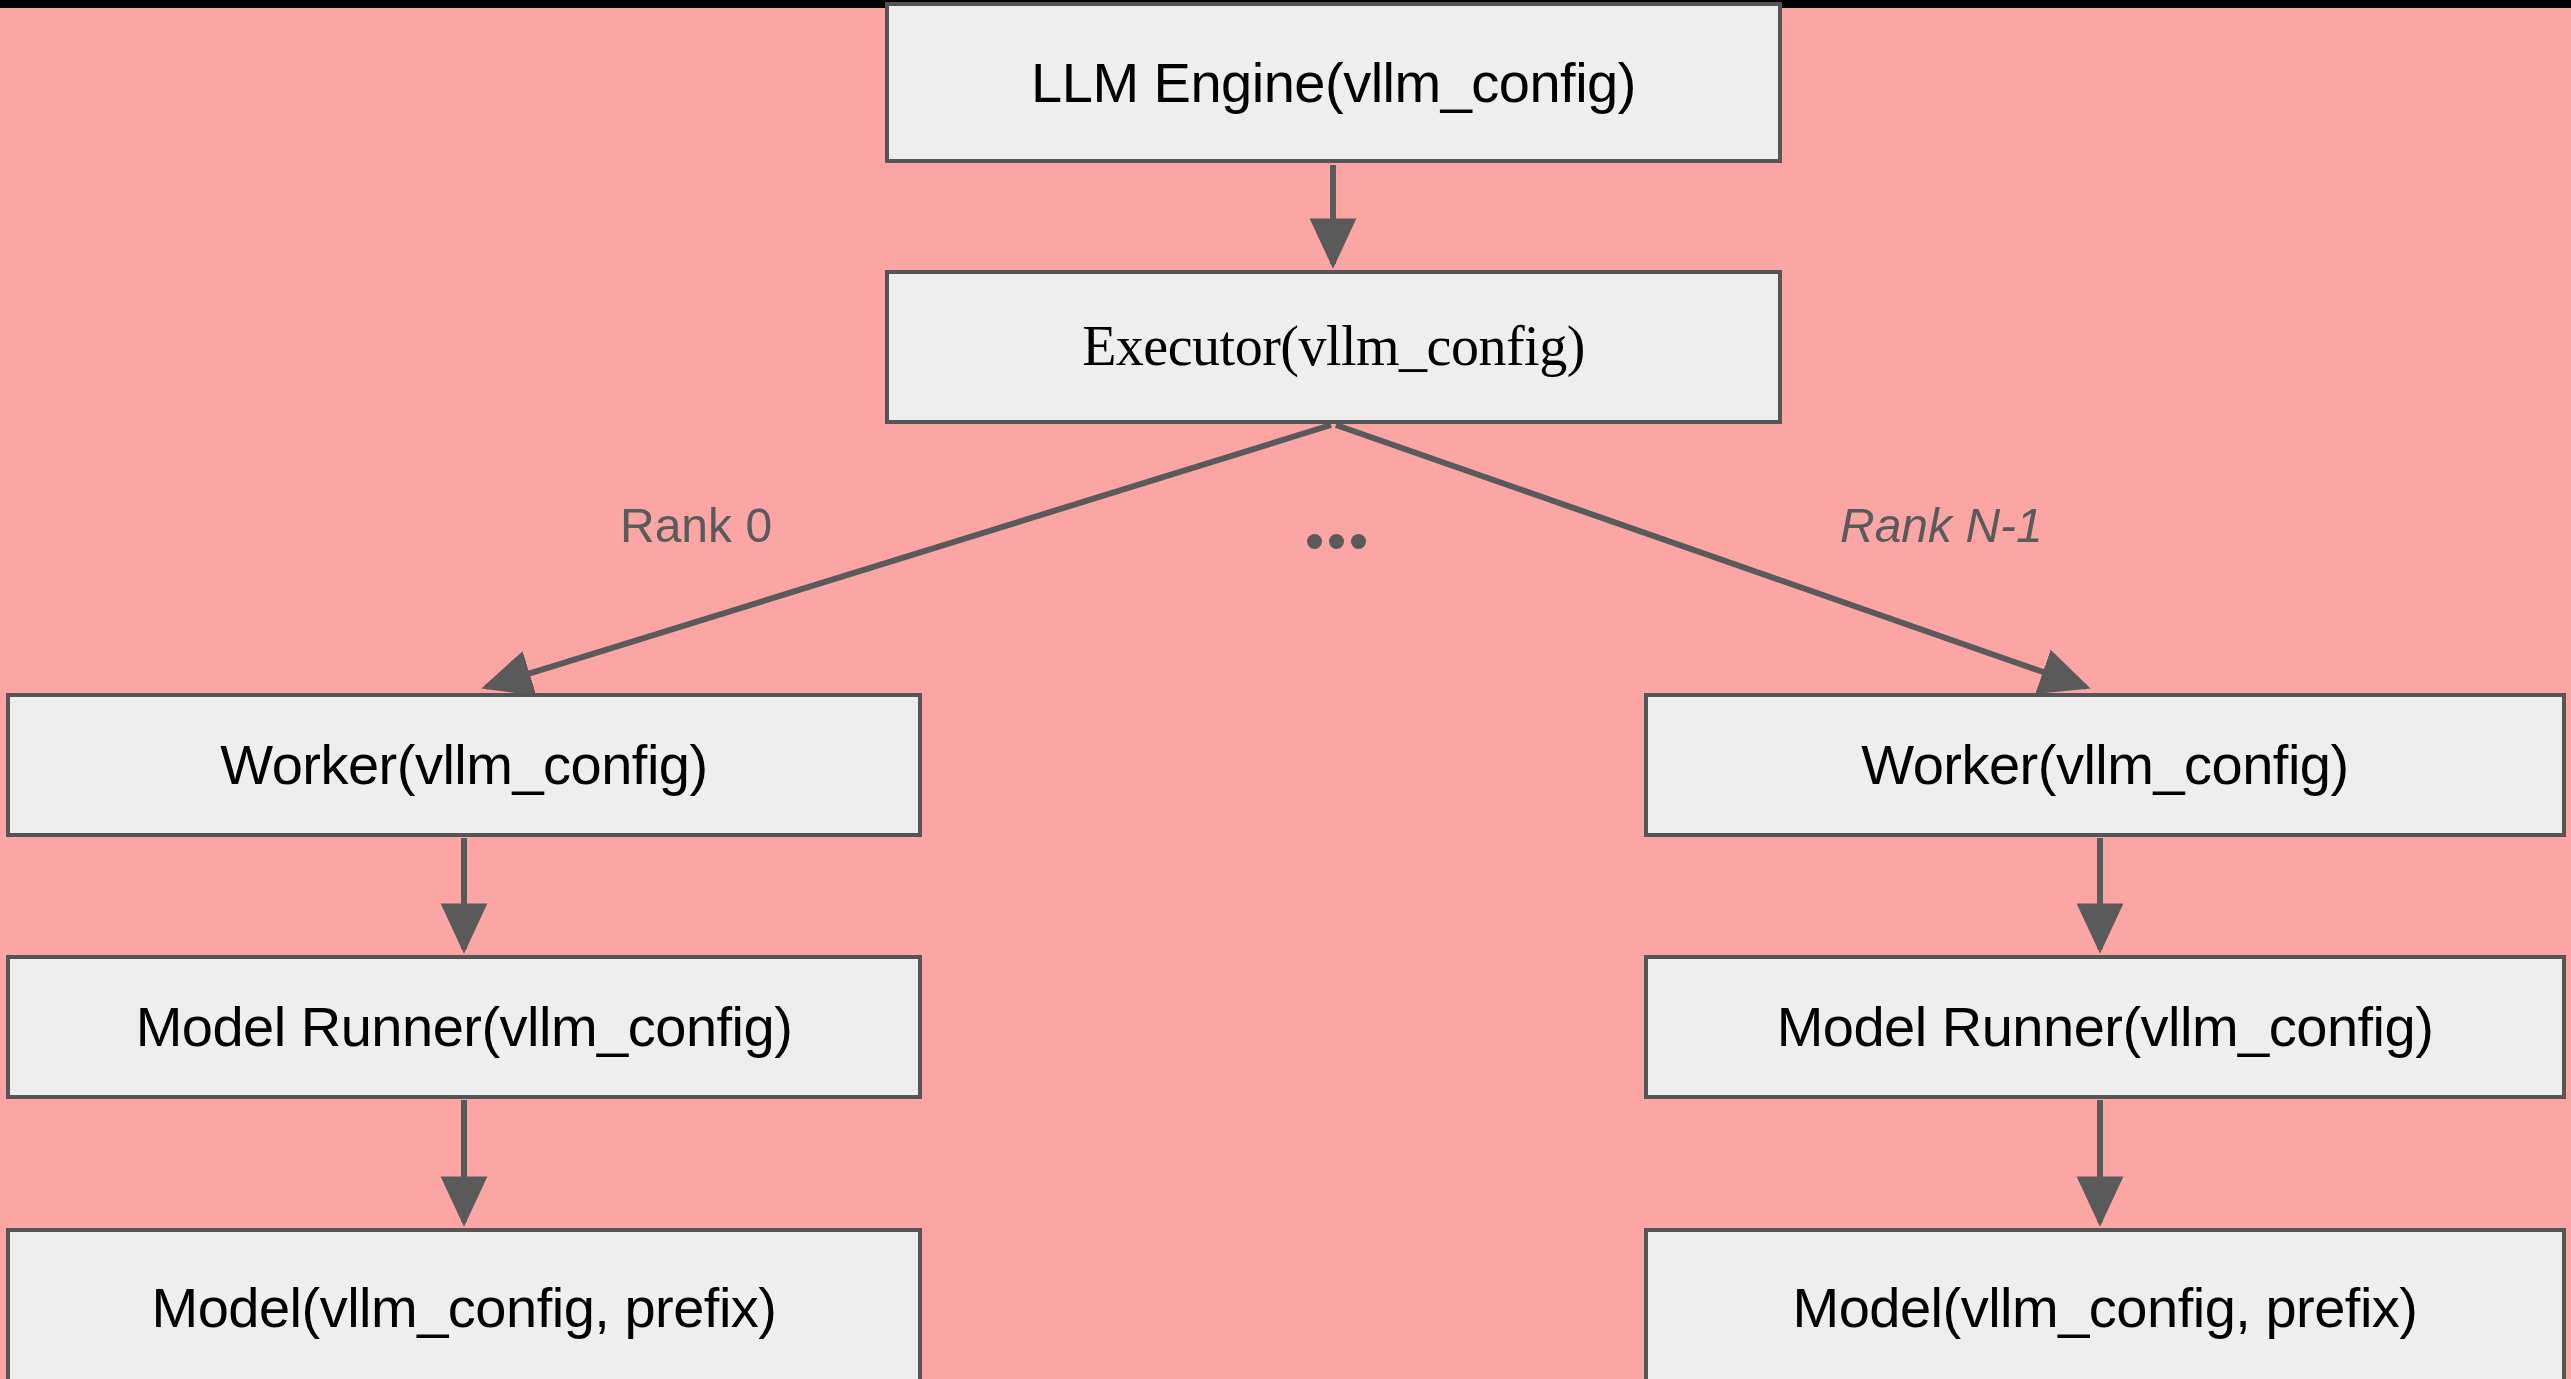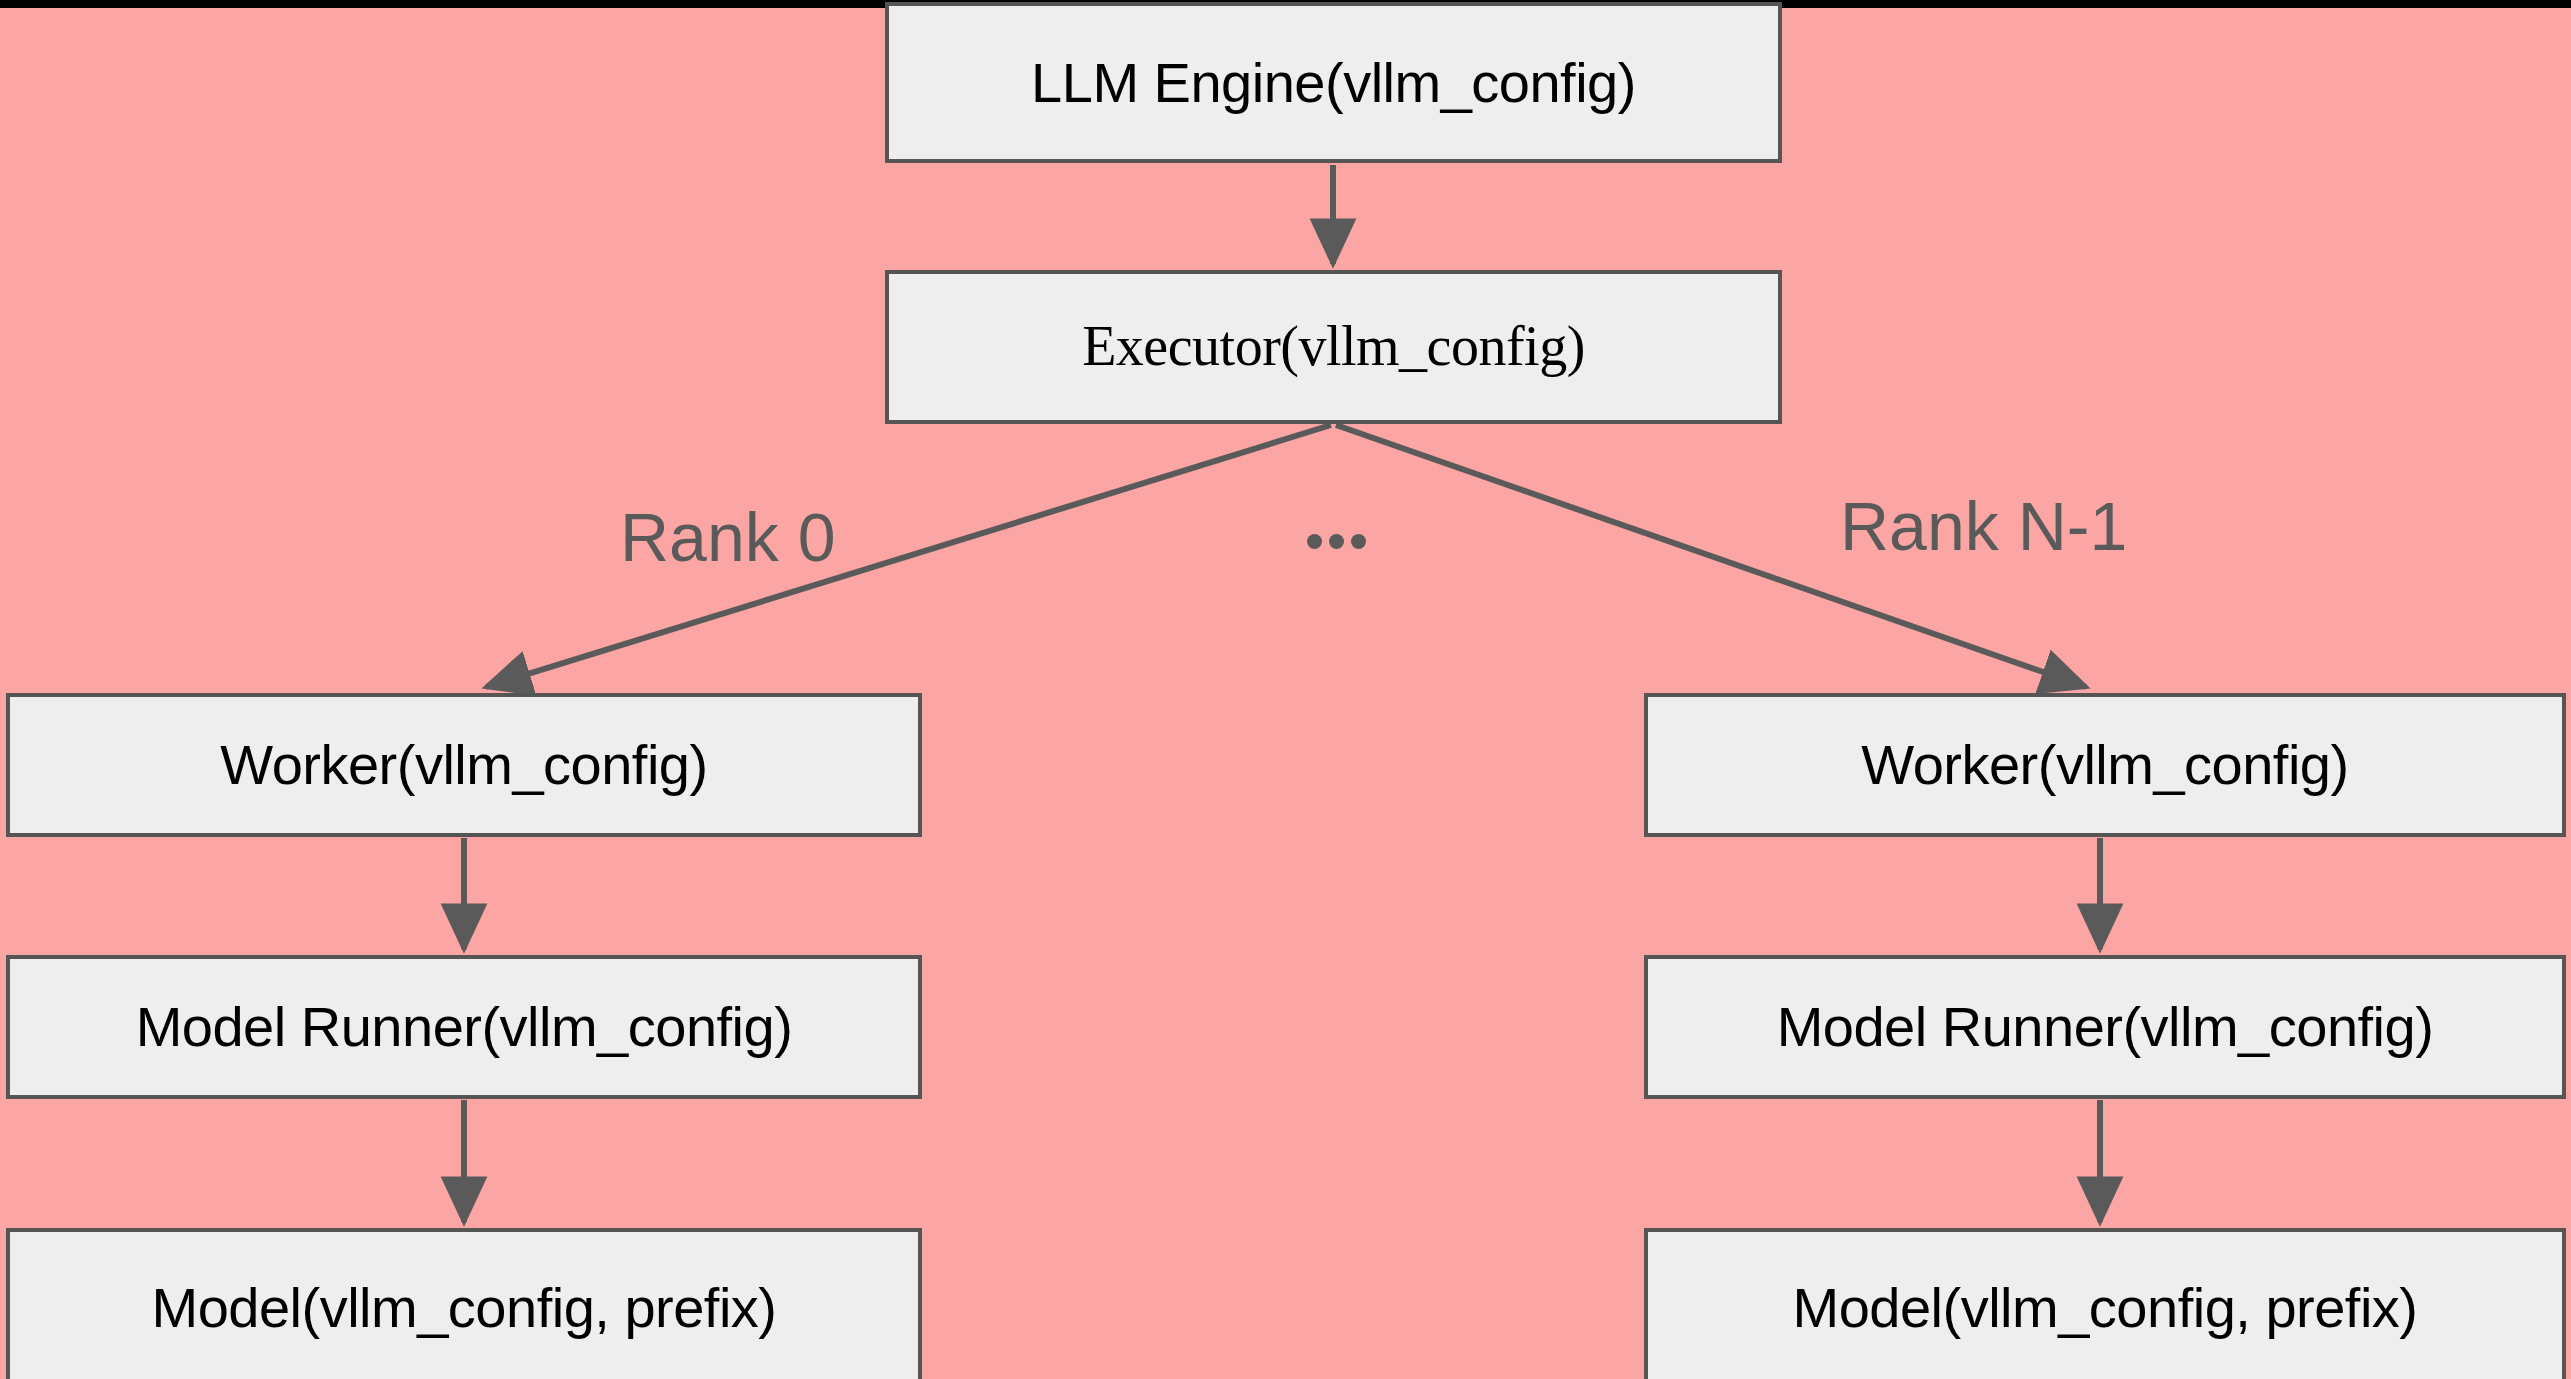--- a/index.html
+++ b/index.html
@@ -34,21 +34,21 @@
     font-size: 56px;
     font-weight: 400;
     letter-spacing: -0.5px;
     line-height: 1.1;
     white-space: nowrap;
   }
   .edge-label {
     position: absolute;
     color: #5a5a5a;
     font-family: "Liberation Sans", sans-serif;
-    font-size: 68px;
+    font-size: 48px;
     font-weight: 400;
     white-space: nowrap;
     letter-spacing: 0px;
   }
   .ellipsis-dots {
     position: absolute;
     display: flex;
     gap: 7px;
     align-items: center;
   }
@@ -104,21 +104,21 @@
   <div class="node" style="left:6px; top:947px; width:916px; height:144px;">Model Runner(vllm_config)</div>
 
   <div class="node" style="left:1644px; top:947px; width:922px; height:144px;">Model Runner(vllm_config)</div>
 
   <div class="node" style="left:6px; top:1220px; width:916px; height:160px;">Model(vllm_config, prefix)</div>
 
   <div class="node" style="left:1644px; top:1220px; width:922px; height:160px;">Model(vllm_config, prefix)</div>
 
   <div class="edge-label" style="left:620px; top:490px;">Rank 0</div>
 
-  <div class="edge-label" style="left:1840px; top:479px;">Rank N-1</div>
+  <div class="edge-label" style="left:1840px; top:490px;font-style:italic;">Rank N-1</div>
 
   <div class="ellipsis-dots" style="left:1307px; top:526px;">
     <i></i>
       <i></i>
       <i></i>
   </div>
 
 </div>
 
 </body></html>

